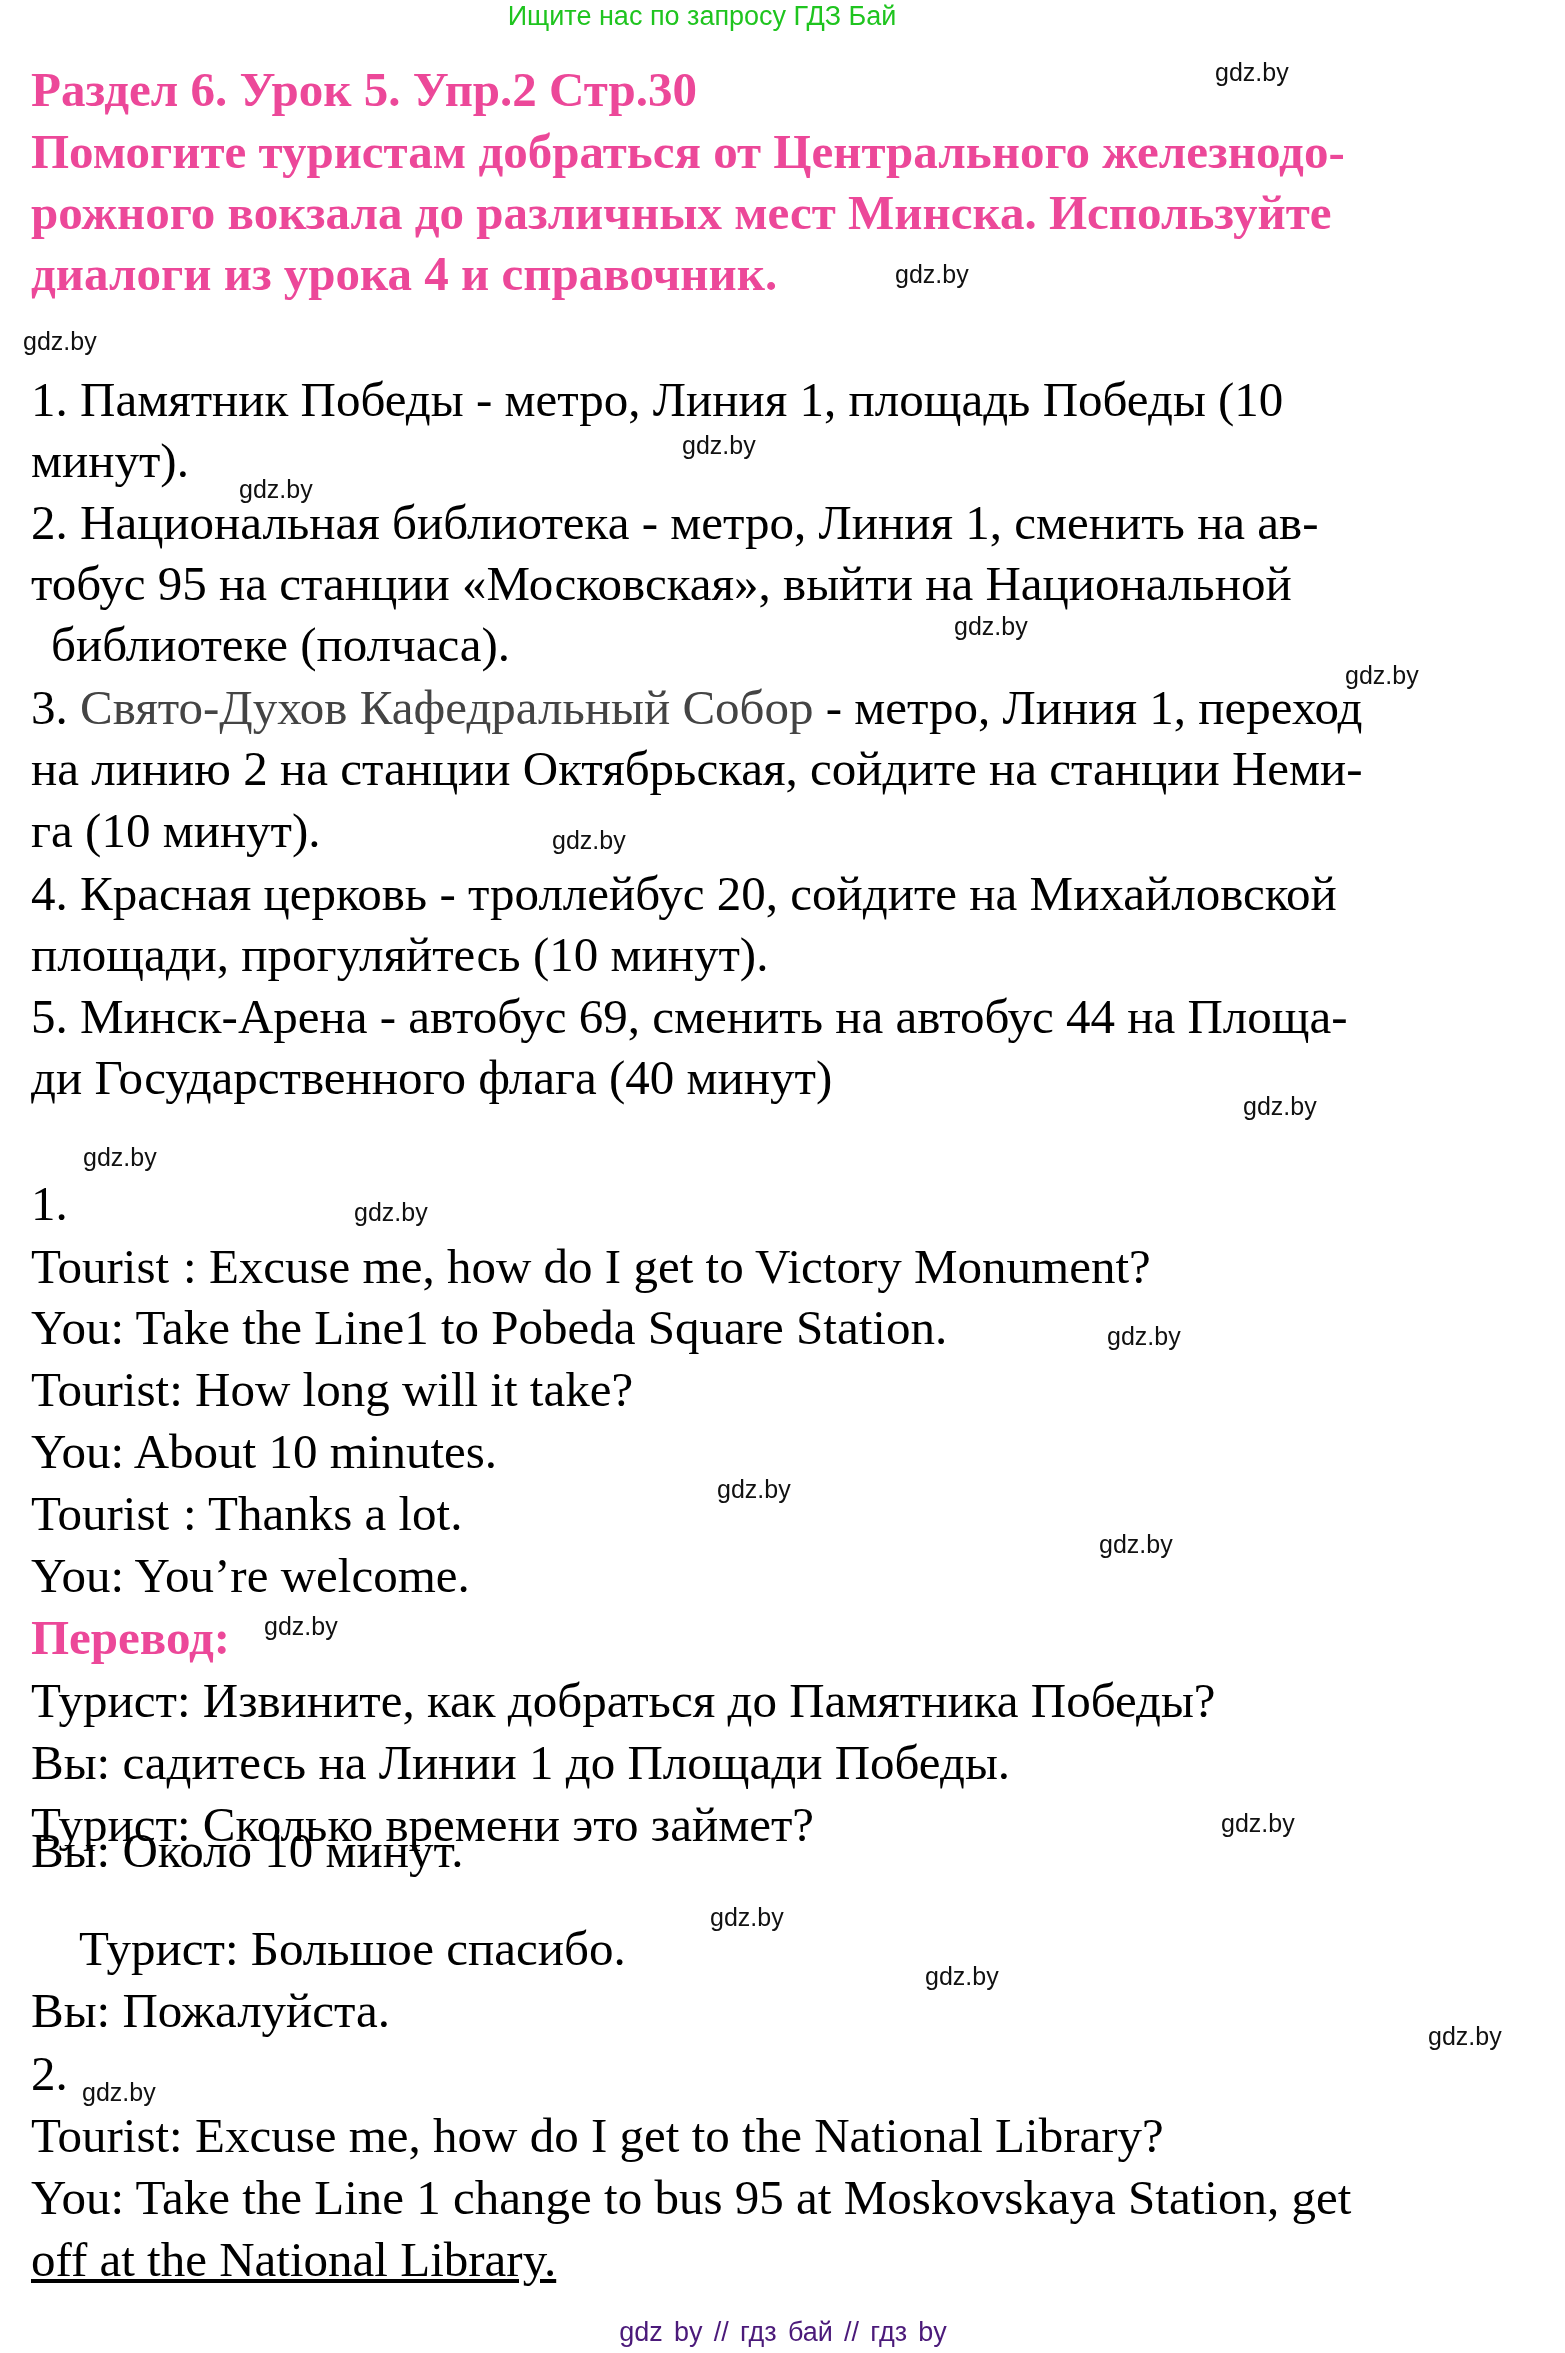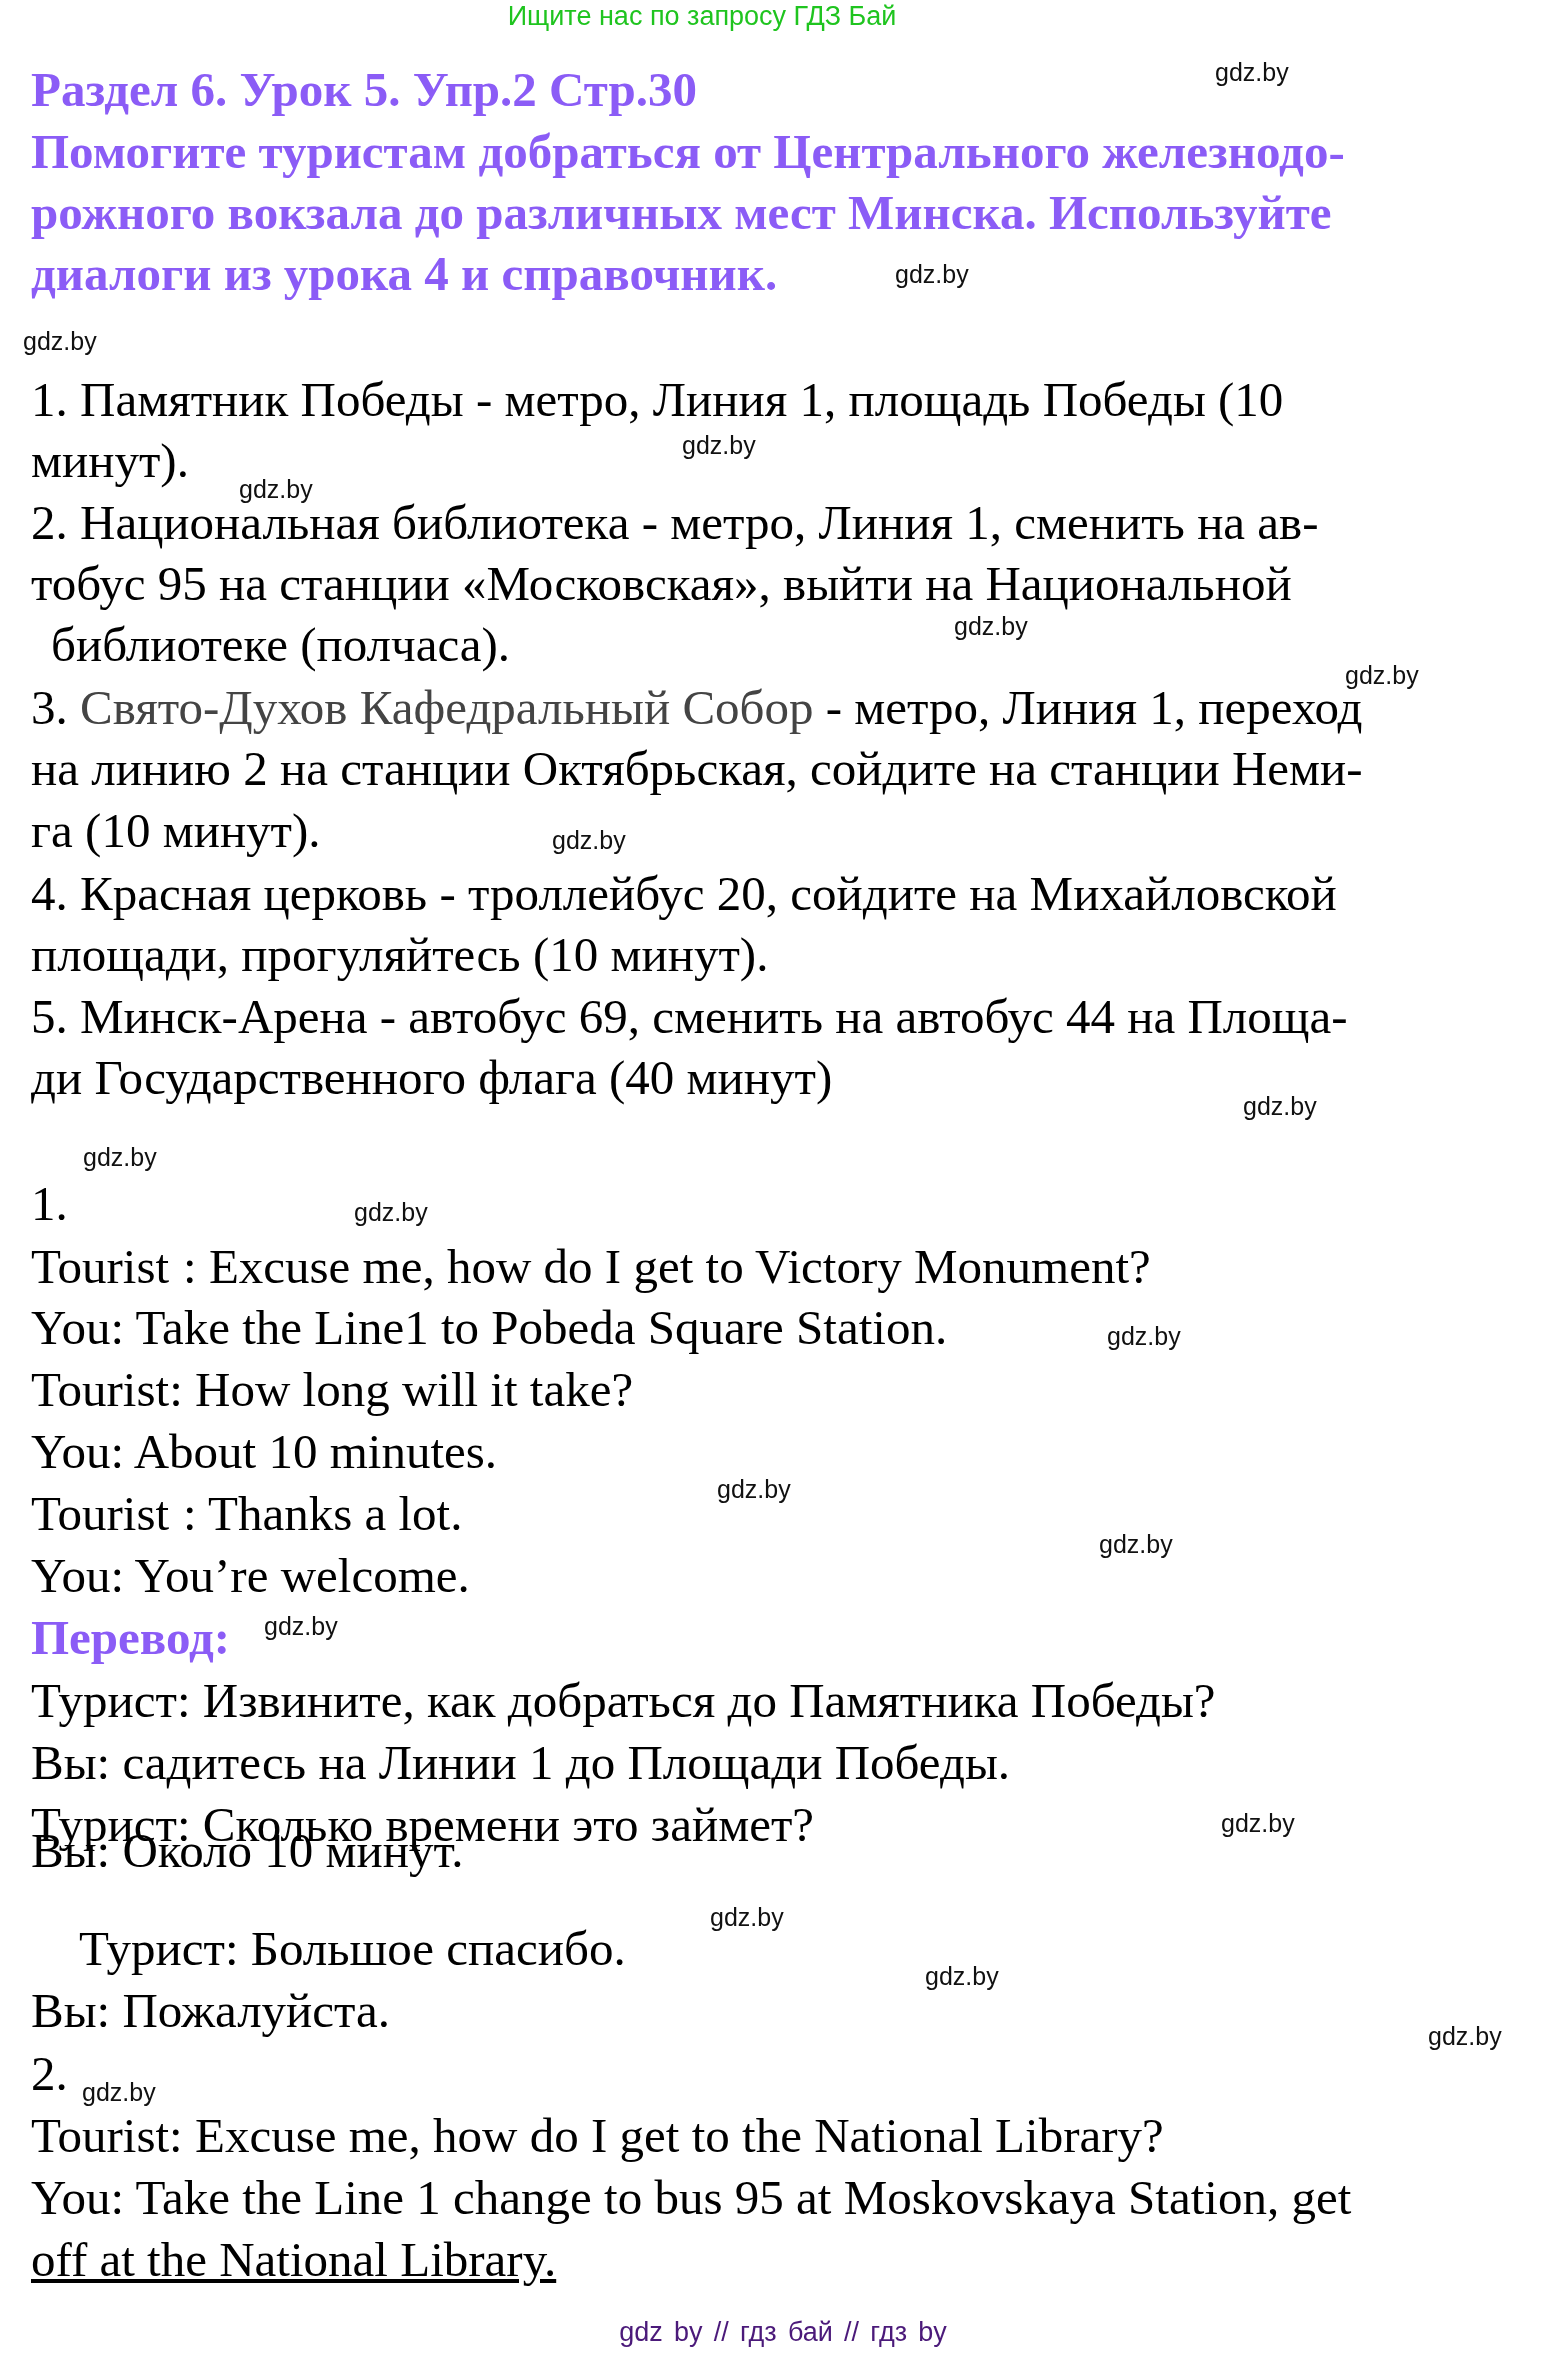--- a/index.html
+++ b/index.html
@@ -1,20 +1,20 @@
 <!DOCTYPE html>
 <html style="font-size:15px"><head>
 <meta charset="utf-8">
 <style>
   html, body { margin: 0; padding: 0; background: #ffffff; }
   body { width: 1566px; height: 2353px; position: relative; overflow: hidden; }
   .abs { position: absolute; white-space: nowrap; }
   .hdr { font-family: "Liberation Sans", sans-serif; font-size: 27px; color: #1fc41f; left: 0; width: 1404px; text-align: center; top: 0; line-height: 32px; }
   .ftr { font-family: "Liberation Sans", sans-serif; font-size: 27px; color: #4b1a7a; left: 0; width: 1566px; text-align: center; top: 2316px; line-height: 33px; word-spacing: 3.7px; }
-  .bold { font-family: "Liberation Serif", serif; font-weight: bold; font-size: 49px; color: #8b5cf6; left: 31px; line-height: 61px; }
+  .bold { font-family: "Liberation Serif", serif; font-weight: bold; font-size: 49px; color: #ec4899; left: 31px; line-height: 61px; }
   .line { font-family: "Liberation Serif", serif; font-size: 49px; color: #000; left: 31px; line-height: 61px; }
   .wm { font-family: "Liberation Sans", sans-serif; font-size: 25px; color: #111; line-height: 28px; }
   .gray { color: #444444; }
   .tab { display: inline-block; width: 119px; }
 </style>
 </head>
 <body>
 
 <div class="abs hdr">Ищите нас по запросу ГДЗ Бай</div>
 

